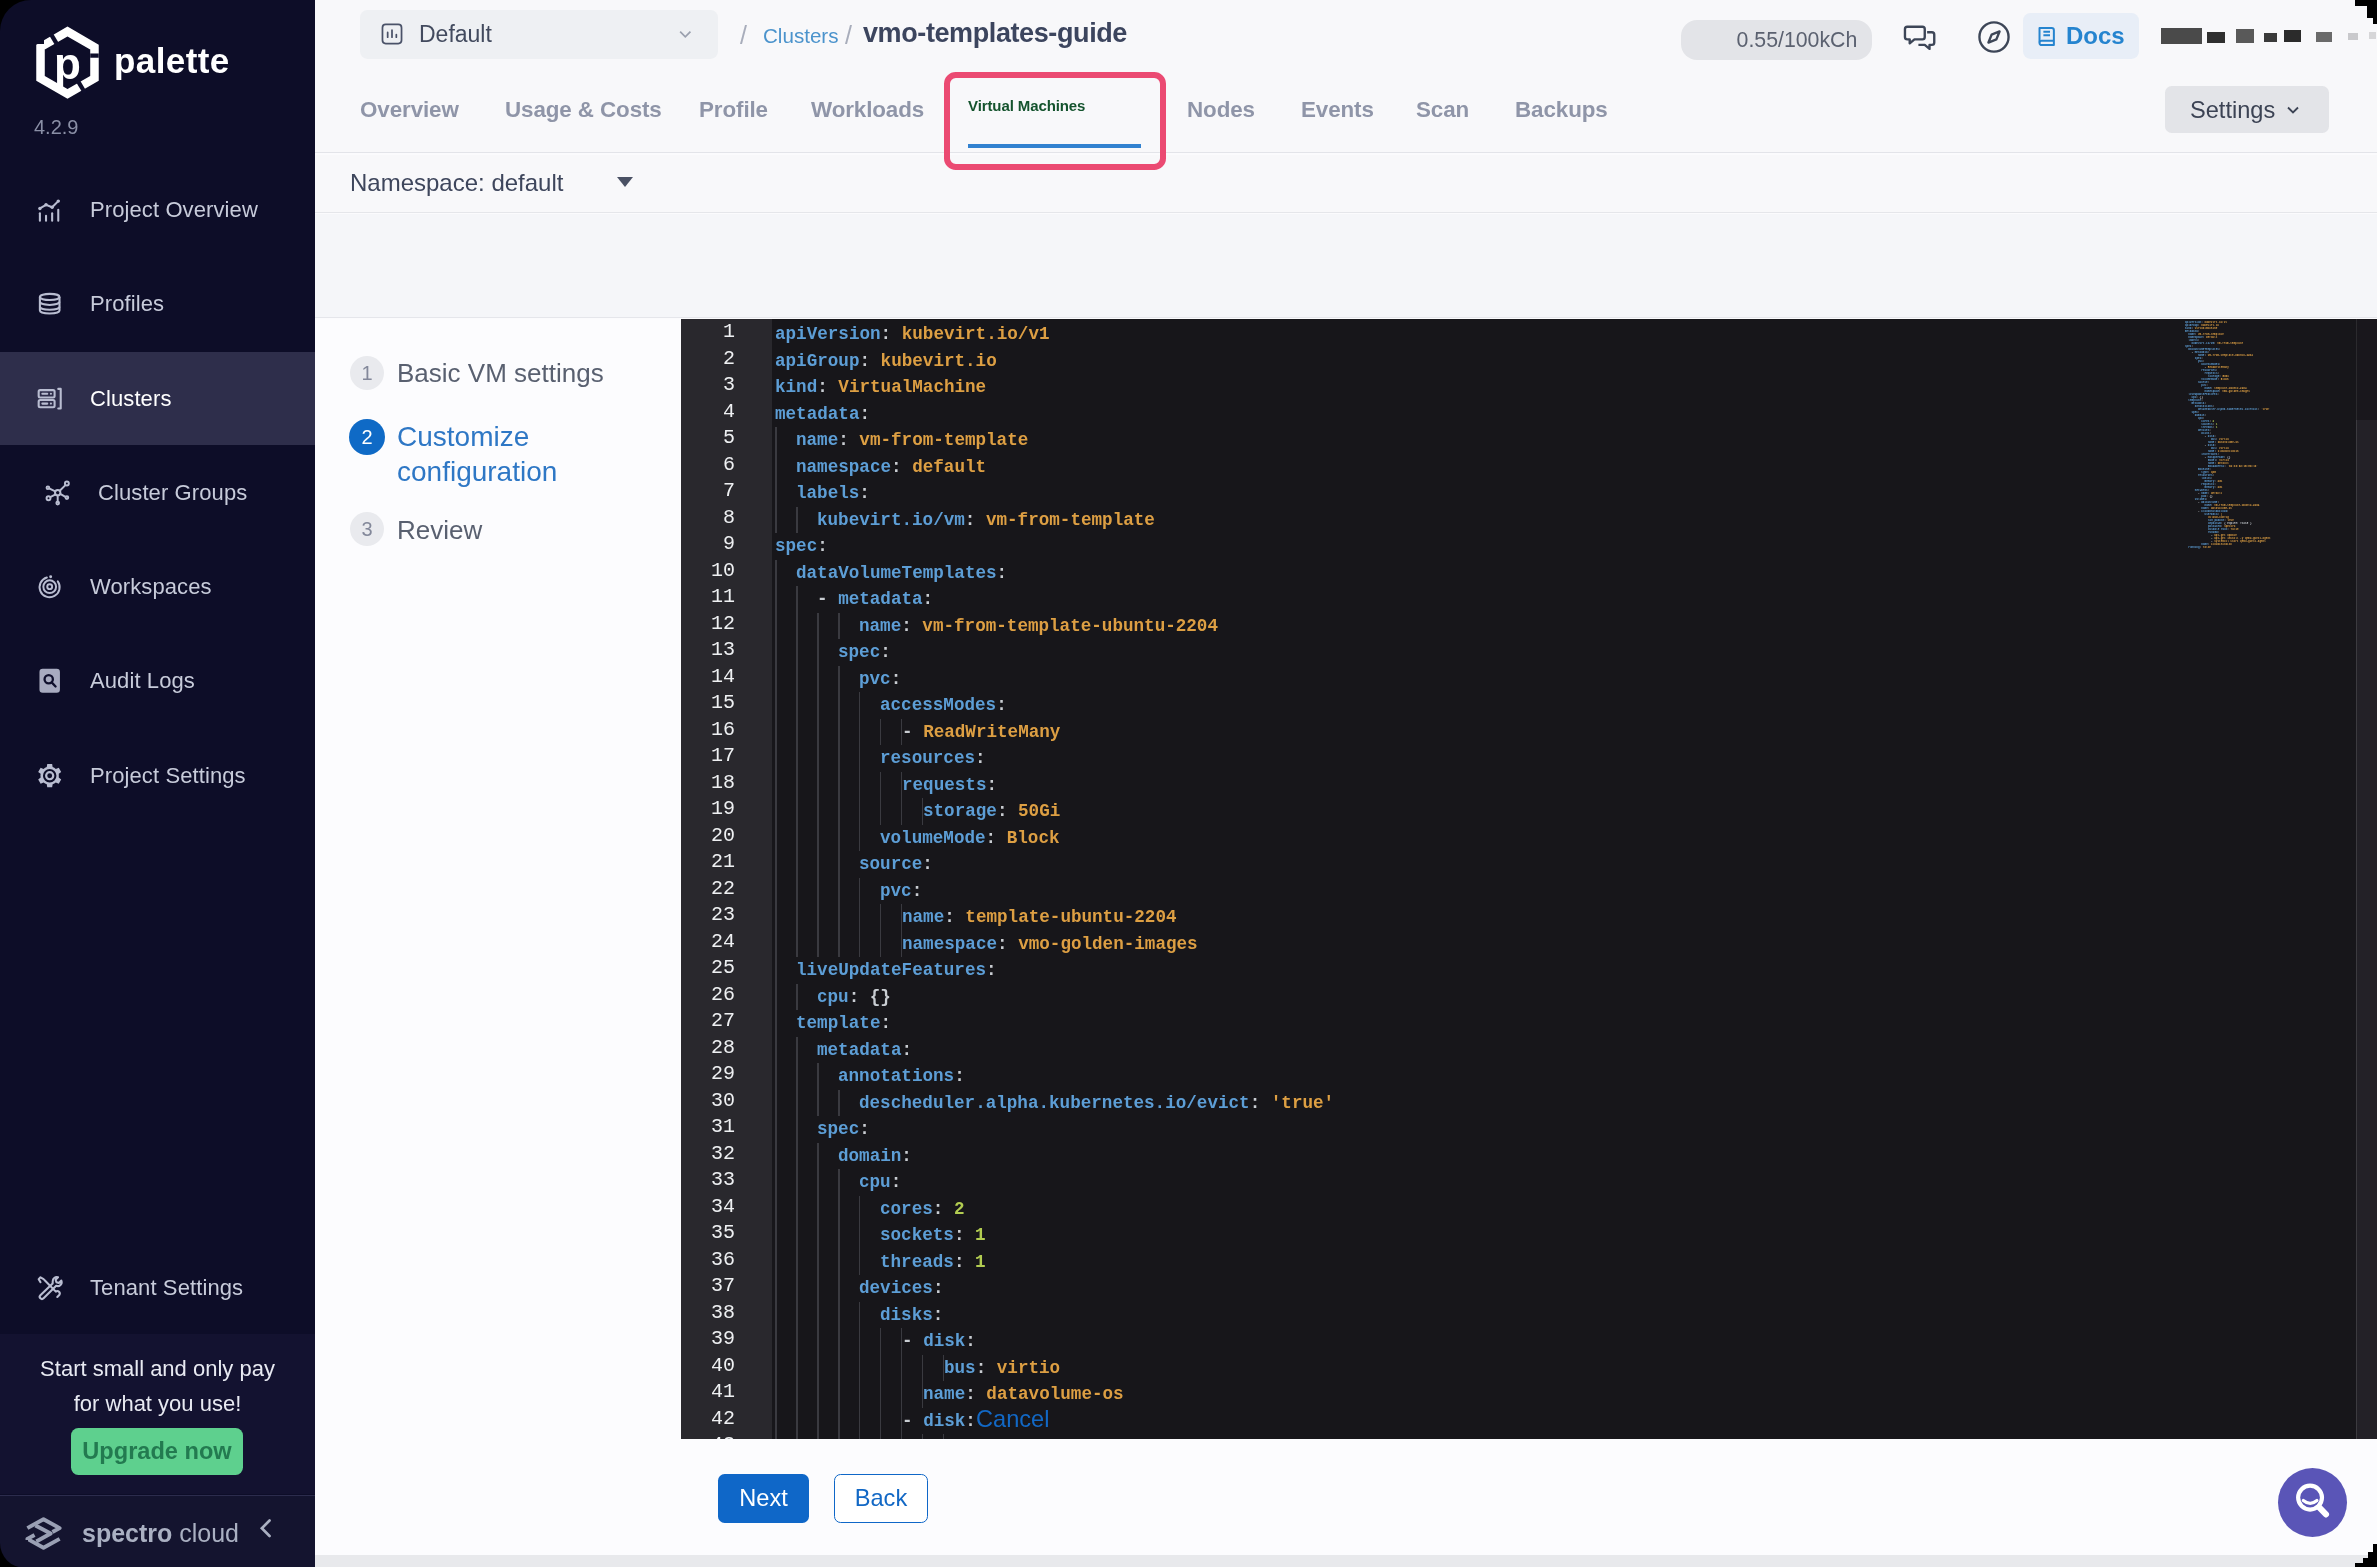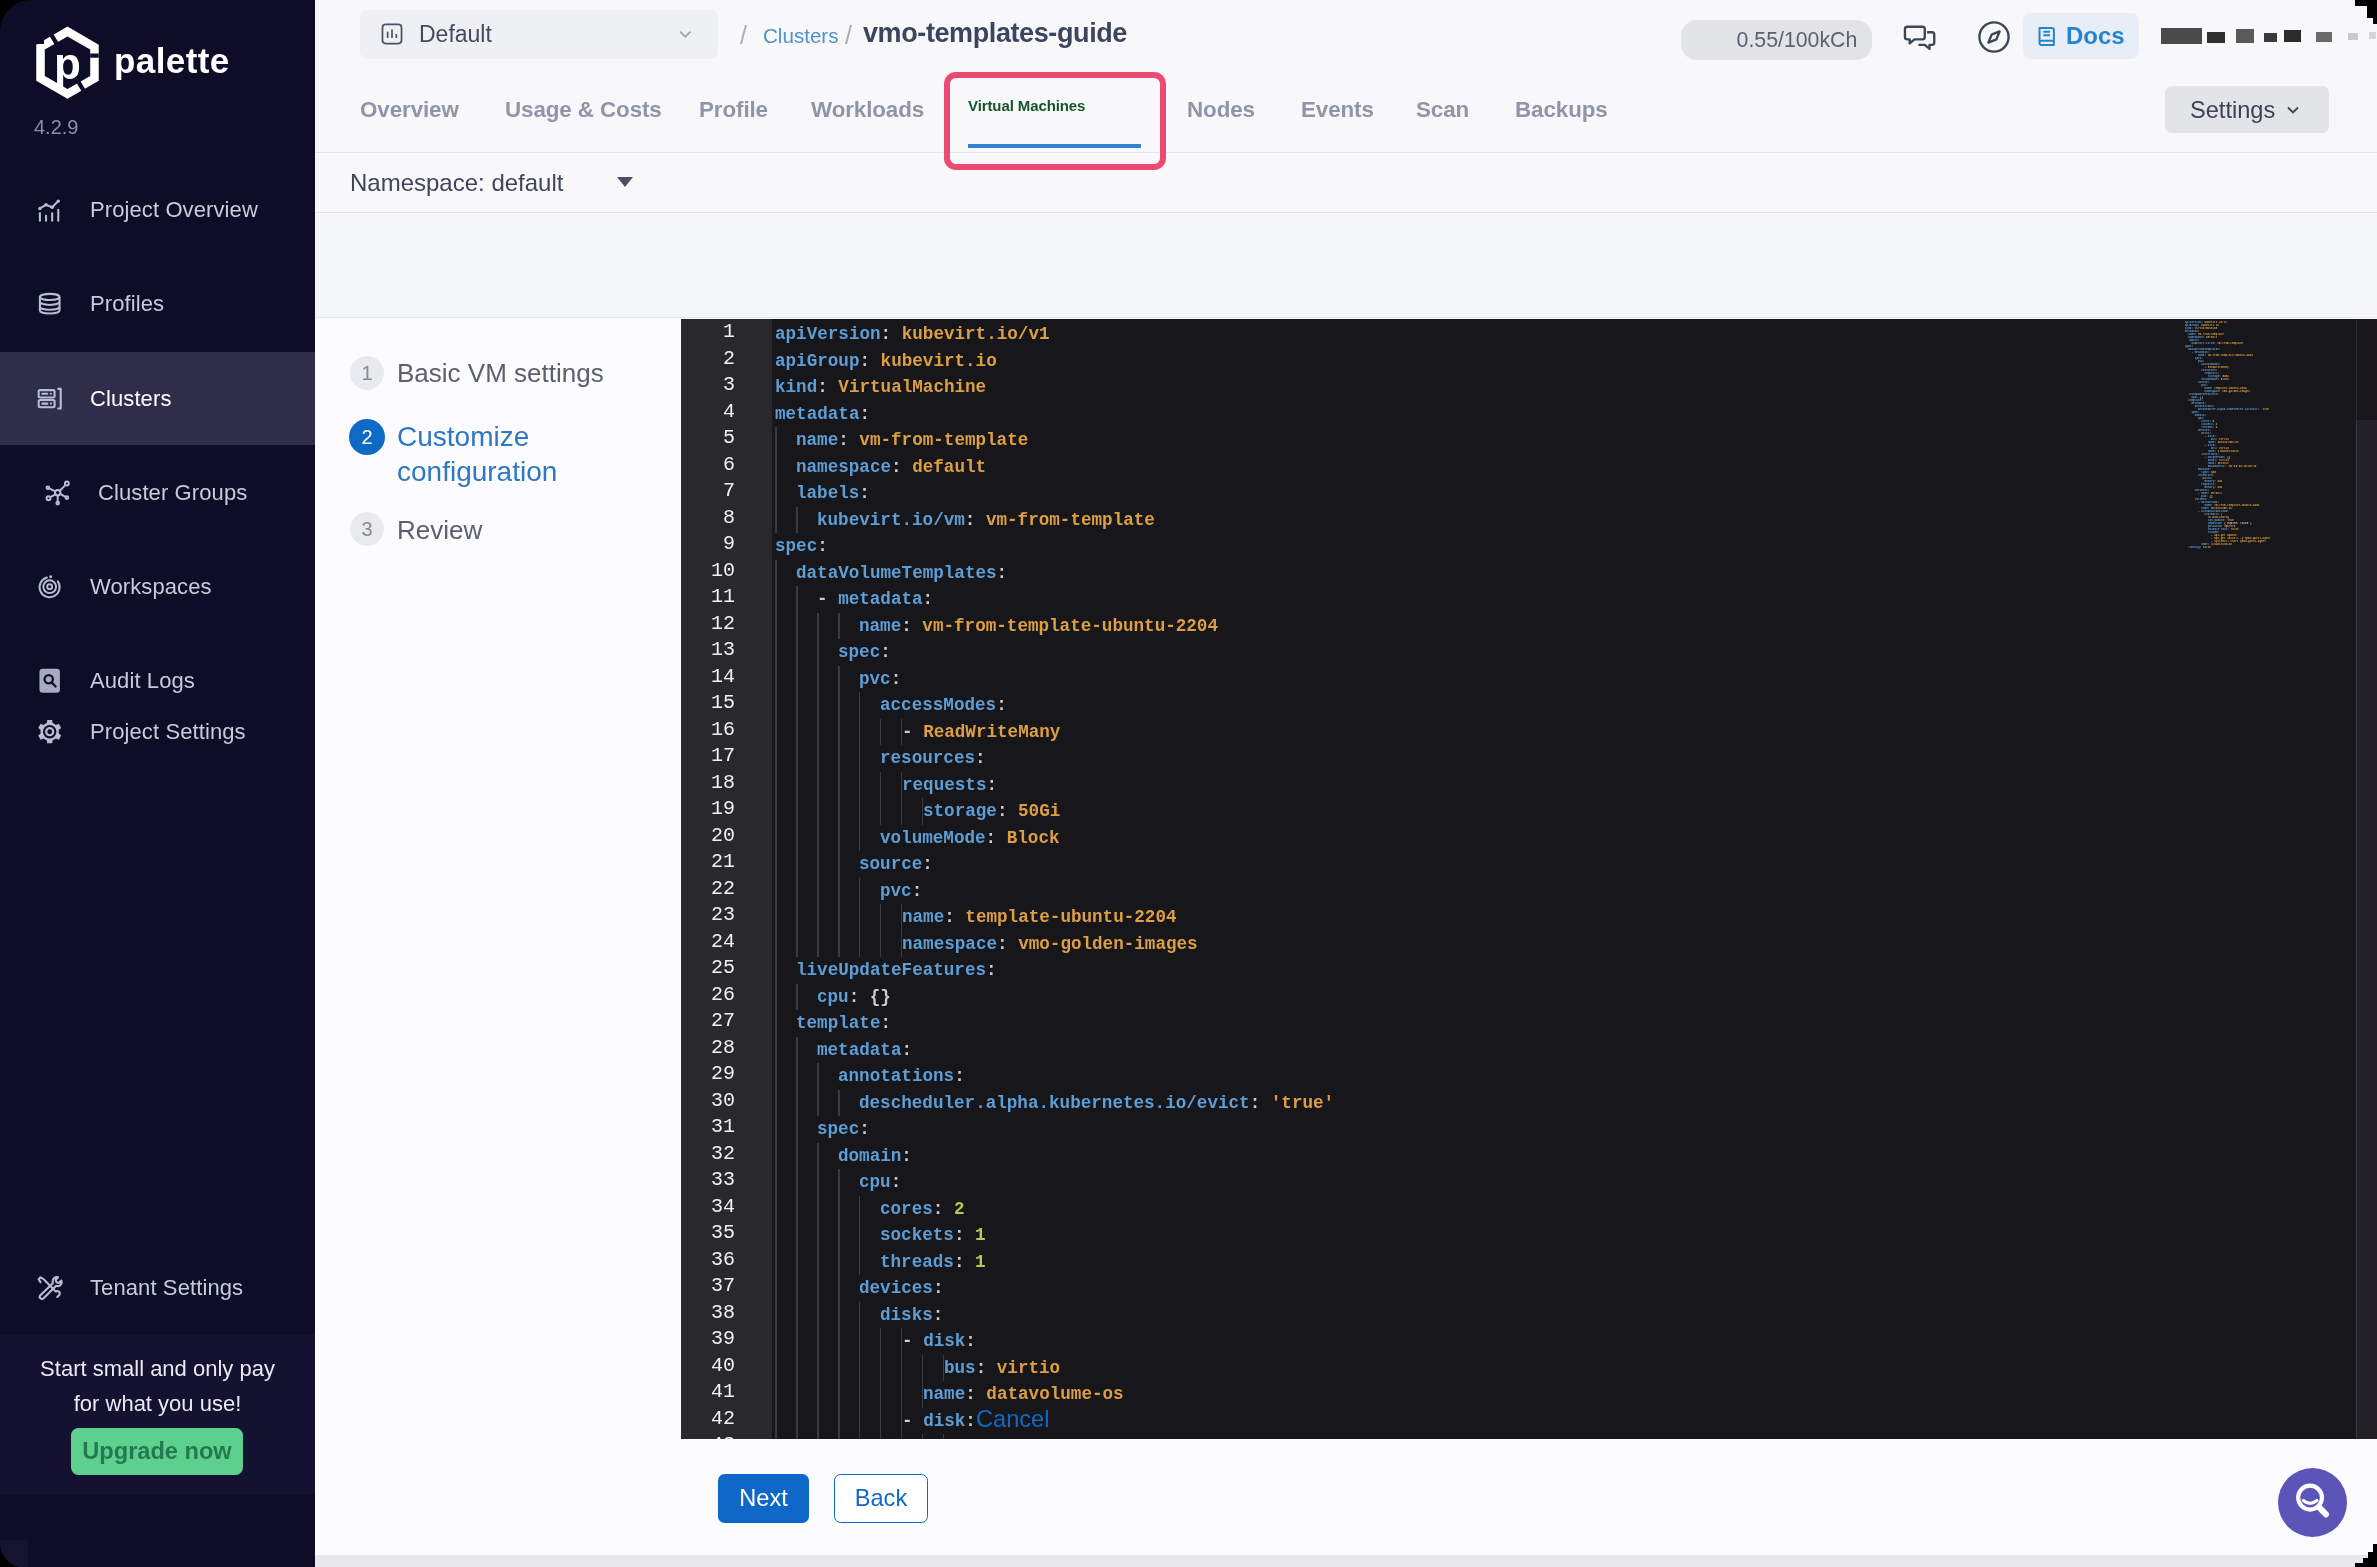--- a/index.html
+++ b/index.html
@@ -389,21 +389,21 @@
           <svg viewBox="0 0 24 24" class="nico">
             <g fill="none" stroke="#b9bdd1" stroke-width="1.7" stroke-linecap="round">
               <rect x="4.5" y="3" width="15" height="18" rx="1.8" fill="#b9bdd1" opacity="0.9"></rect>
               <circle cx="11.2" cy="10.8" r="3.4" stroke="#10102d" fill="none" stroke-width="1.9"></circle>
               <path d="M13.6 13.4l3.2 3.3" stroke="#10102d" stroke-width="1.9"></path>
             </g>
           </svg>
         </span>
         <span style="position:absolute;left:90px;top:50%;transform:translateY(-50%);font-size:22px;color:#c7cbda;letter-spacing:0.1px;white-space:nowrap">Audit Logs</span>
       </div>
-      <div style="position:absolute;left:0;top:708px;width:260px;height:47px;">
+      <div style="position:absolute;left:0;top:752px;width:260px;height:47px;">
         <span style="position:absolute;left:35px;top:8.8px;width:29.4px;height:29.4px">
           <svg viewBox="0 0 24 24" class="nico">
             <path fill="#b9bdd1" d="M12 8.2a3.8 3.8 0 1 0 0 7.6 3.8 3.8 0 0 0 0-7.6Zm0 5.8a2 2 0 1 1 0-4 2 2 0 0 1 0 4Z"></path>
             <path fill="#b9bdd1" d="M19.4 13.5c.05-.5.05-2.5 0-3l2-1.6-2-3.4-2.4 1a7.6 7.6 0 0 0-2.6-1.5L14 2.5h-4l-.4 2.5c-1 .35-1.84.85-2.6 1.5l-2.4-1-2 3.4 2 1.6a8 8 0 0 0 0 3l-2 1.6 2 3.4 2.4-1c.76.65 1.6 1.15 2.6 1.5l.4 2.5h4l.4-2.5c1-.35 1.84-.85 2.6-1.5l2.4 1 2-3.4-2-1.6Zm-7.4 4a5.5 5.5 0 1 1 0-11 5.5 5.5 0 0 1 0 11Z"></path>
           </svg>
         </span>
         <span style="position:absolute;left:90px;top:50%;transform:translateY(-50%);font-size:22px;color:#c7cbda;letter-spacing:0.1px;white-space:nowrap">Project Settings</span>
       </div>
       <div style="position:absolute;left:0;top:1264px;width:315px;height:47px;">
         <span style="position:absolute;left:35px;top:8.8px;width:29.4px;height:29.4px">
@@ -412,20 +412,33 @@
               <path d="M14.5 6.5a3.2 3.2 0 0 1 4.3-3l-2 2 .7 2 2 .7 2-2a3.2 3.2 0 0 1-4.2 4.2L7 20.7a1.8 1.8 0 0 1-2.6-2.6l10-9.6Z"></path>
               <path d="M4.5 7.5 3 5l1.5-1.5L7 5l1.5 1.5 8.5 8.7a2 2 0 0 1 2.8 2.8l-1.6 1.6"></path>
             </g>
           </svg>
         </span>
         <span style="position:absolute;left:90px;top:50%;transform:translateY(-50%);font-size:22px;color:#c7cbda;letter-spacing:0.1px;white-space:nowrap">Tenant Settings</span>
       </div>
     <div style="position:absolute;left:0;top:1334px;width:315px;height:160px;background:#131230"></div>
     <div style="position:absolute;left:0;top:1351px;width:315px;text-align:center;font-size:22px;line-height:35px;color:#e8eaf2">Start small and only pay<br>for what you use!</div>
     <div style="position:absolute;left:71px;top:1428px;width:172px;height:47px;background:#5ed08e;border-radius:7.4px;text-align:center;line-height:47px;font-size:23.6px;font-weight:600;color:#237a50">Upgrade now</div>
+    <div style="position:absolute;left:0;top:1495px;width:315px;height:73px;background:#14142f;border-top:1.5px solid #2c2c4d">
+      <svg viewBox="0 0 24 24" style="position:absolute;left:22px;top:15.5px;width:43px;height:43px">
+          <g fill="none" stroke="#9aa0b4" stroke-width="2.2" stroke-linejoin="round">
+            <path d="M3 9l9-5 9 5-4 2.2"></path>
+            <path d="M21 15l-9 5-9-5 4-2.2"></path>
+            <path d="M7.5 7.5 16 12l-8 4.5"></path>
+          </g>
+        </svg>
+      <span style="position:absolute;left:82px;top:23px;font-size:25px;color:#aab0c2"><b style="font-weight:700">spectro</b> cloud</span>
+      <svg viewBox="0 0 24 24" style="position:absolute;left:253px;top:19px;width:26.5px;height:26.5px">
+          <path d="M15 5l-7 7 7 7" fill="none" stroke="#aab0c2" stroke-width="2.4" stroke-linecap="round"></path>
+        </svg>
+    </div>
   </div>
 
   <div class="abs" style="left:0;top:0;width:44px;height:44px;background:#000"></div>
   <div class="abs" style="left:0;top:0;width:44px;height:44px;background:#0d0d28;border-top-left-radius:31px"></div>
   <div class="abs" style="left:0;top:1540px;width:28px;height:28px;background:#000"></div>
   <div class="abs" style="left:0;top:1540px;width:28px;height:28px;background:#14142f;border-bottom-left-radius:25px"></div>
   <div class="abs" style="left:2355px;top:0;width:22px;height:5.9px;background:#000"></div>
   <div class="abs" style="left:2367px;top:0;width:10.3px;height:18.4px;background:#000"></div>
   <div class="abs" style="left:2373px;top:0;width:4.4px;height:23.6px;background:#000"></div>
   <div class="abs" style="left:2373px;top:1544px;width:4.4px;height:24px;background:#000"></div>

